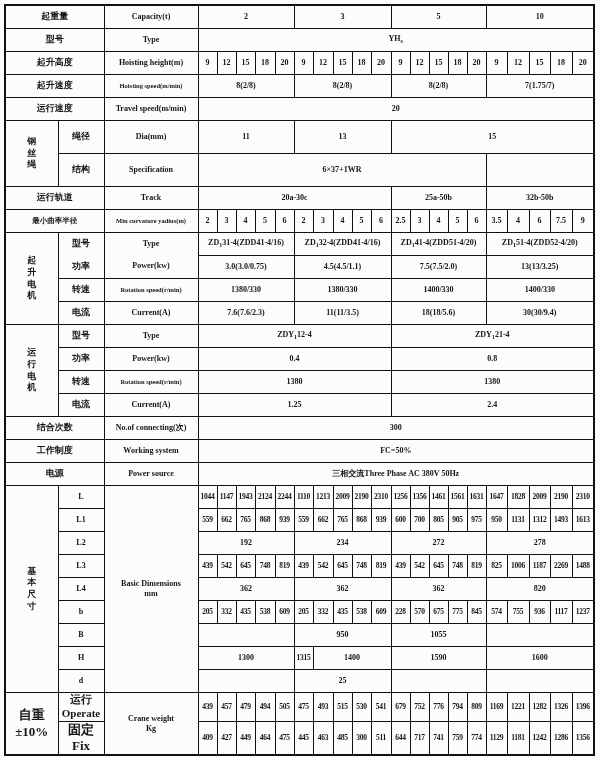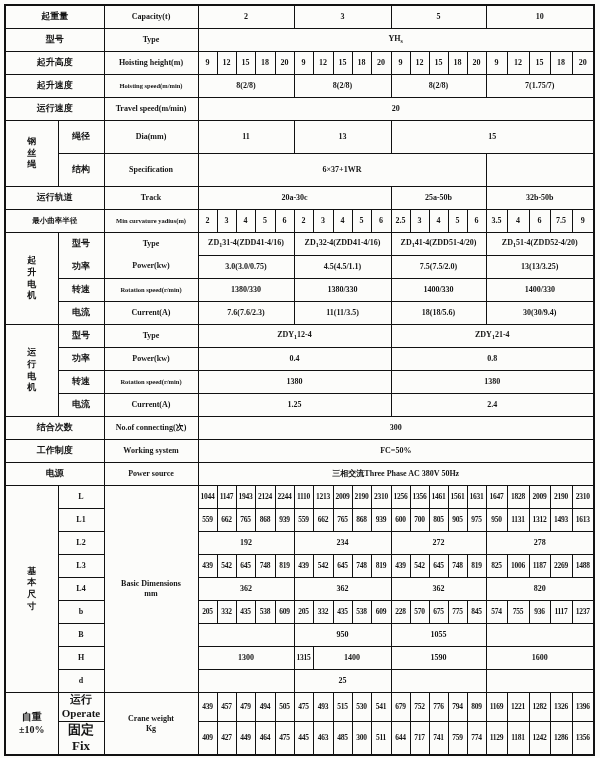--- a/index.html
+++ b/index.html
@@ -379,21 +379,21 @@
 
 <tr>
   <td>d</td>
   <td colspan="5"></td>
   <td colspan="5">25</td>
   <td colspan="5"></td>
   <td colspan="5"></td>
 </tr>
 
 <tr>
-  <td rowspan="2" class="zh ml" style="font-size:10px">自重
+  <td rowspan="2" class="zh ml" style="font-size:13px">自重
 ±10%</td>
   <td class="ml" style="font-size:11px">运行
 Operate</td>
   <td rowspan="2" class="en ml">Crane weight
 Kg</td>
   <td class="num">439</td>
   <td class="num">457</td>
   <td class="num">479</td>
   <td class="num">494</td>
   <td class="num">505</td>

